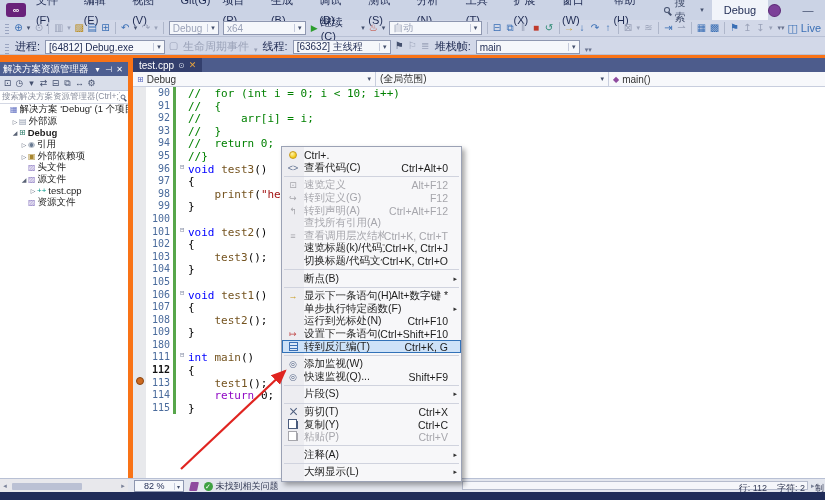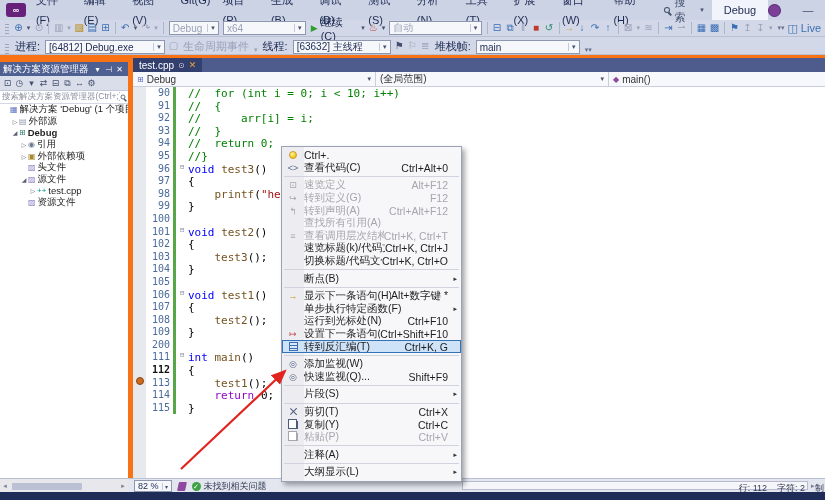--- a/index.html
+++ b/index.html
@@ -95,21 +95,21 @@
   .i-copy::before{content:'';position:absolute;left:-4px;top:-3px;width:7px;height:8px;border:1px solid #4A5B7C;background:#fff;}
   .i-copy.gray,.i-copy.gray::before{border-color:#A6A6AC;}
   
   .bottomstrip{position:absolute;left:0;top:478px;width:825px;height:14px;background:#E3E6EE;border-top:1px solid #B8C0D4;}
   .pscroll{position:absolute;left:0;top:0;width:128px;height:14px;background:#E8E8EC;display:flex;align-items:center;}
   .pscroll .sa{width:10px;text-align:center;font-size:7px;color:#7A8299;}
   .pscroll .thumb{height:7px;width:70px;background:#BBC1D4;border-radius:1px;margin-left:2px;}
   .pscroll .sa.r{margin-left:auto;}
   .zoombox{position:absolute;left:134px;top:1px;display:flex;align-items:center;gap:6px;height:12px;}
   .zcombo{display:flex;align-items:center;height:12px;background:#F5F7FB;border:1px solid #8E97B0;font-size:9px;}
-  .zcombo .txt{padding:0 3px;} .zcombo .arr{width:9px;font-size:6px;text-align:center;border-left:1px solid #C4CADB;color:#44506E;}
+  .zcombo .txt{padding:0 9px;} .zcombo .arr{width:9px;font-size:6px;text-align:center;border-left:1px solid #C4CADB;color:#44506E;}
   .i-broom{width:8px;height:9px;background:#8E4A9E;transform:skewX(-12deg);border-radius:1px;}
   .health{display:flex;align-items:center;gap:3px;font-size:9px;color:#333A55;}
   .i-check{width:9px;height:9px;border-radius:50%;background:#3FA142;color:#fff;font-size:7px;line-height:9px;text-align:center;font-weight:bold;}
   .escroll{position:absolute;left:462px;top:2px;width:346px;height:9px;background:#F5F6FA;border:1px solid #B6BCCD;}
   .escroll-arr{position:absolute;left:811px;top:3px;font-size:7px;color:#7A8299;}
   .statustext{position:absolute;right:1px;top:3px;font-size:9px;color:#333A55;display:flex;gap:10px;white-space:nowrap;}
   .navybar{position:absolute;left:0;top:492px;width:825px;height:8px;background:#202C58;}
   
   .anno{position:absolute;left:0;top:0;width:825px;height:500px;pointer-events:none;z-index:50;}
 </style>
@@ -470,21 +470,21 @@
           </div>
           <div class="cline">
             <span class="gut"></span>
             <span class="num">109</span>
             <span class="chg"></span>
             <span class="fold"></span>
             <pre><span class="pl">}</span></pre>
           </div>
           <div class="cline">
             <span class="gut"></span>
-            <span class="num">200</span>
+            <span class="num">180</span>
             <span class="chg"></span>
             <span class="fold"></span>
             <pre></pre>
           </div>
           <div class="cline">
             <span class="gut"></span>
             <span class="num">111</span>
             <span class="chg"></span>
             <span class="fold">⊟</span>
             <pre><span class="kw">int</span><span class="pl"> </span><span class="fn">main</span><span class="pl">()</span></pre>

